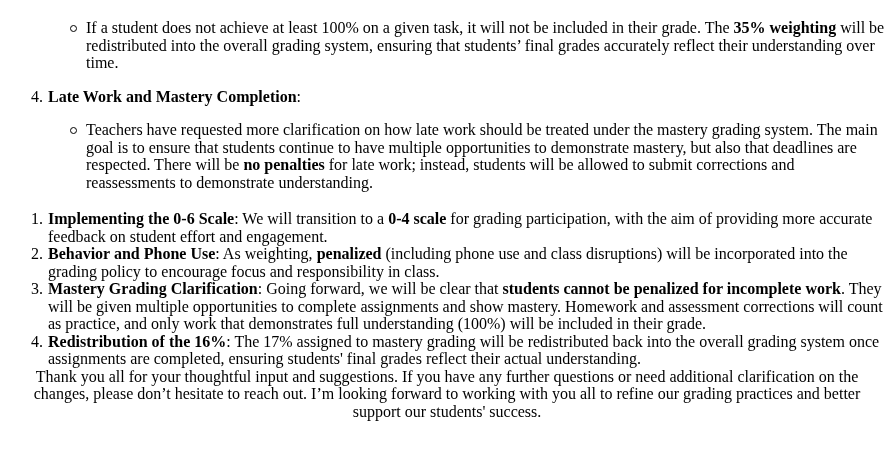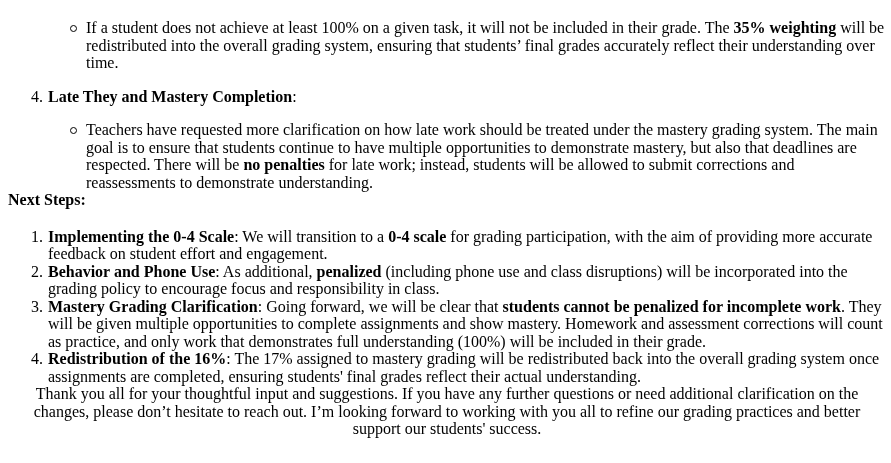--- a/index.html
+++ b/index.html
@@ -56,38 +56,37 @@
 
 <article class="doc">
 
   <div class="row">
     <span class="bullet-cell"><i class="circle"></i></span>
     <p class="content"><span>If a student does not achieve at least 100% on a given task, it will not be included in their grade. The </span><b>35% weighting</b><span> will be redistributed into the overall grading system, ensuring that students’ final grades accurately reflect their understanding over time.</span></p>
   </div>
 
   <div class="row mt-h4">
     <span class="num-cell">4.</span>
-    <p class="content"><b>Late They and Mastery Completion</b><span>:</span></p>
+    <p class="content"><b>Late Work and Mastery Completion</b><span>:</span></p>
   </div>
 
   <div class="row mt-blate">
     <span class="bullet-cell"><i class="circle"></i></span>
     <p class="content"><span>Teachers have requested more clarification on how late work should be treated under the mastery grading system. The main goal is to ensure that students continue to have multiple opportunities to demonstrate mastery, but also that deadlines are respected. There will be </span><b>no penalties</b><span> for late work; instead, students will be allowed to submit corrections and reassessments to demonstrate understanding.</span></p>
   </div>
 
-  <p class="plain mt-next"><b>Next Steps:</b></p>
 
   <div>
     <div class="row mt-ol">
       <span class="num-cell">1.</span>
-      <p class="content"><b>Implementing the 0-4 Scale</b><span>: We will transition to a </span><b>0-4 scale</b><span> for grading participation, with the aim of providing more accurate feedback on student effort and engagement.</span></p>
+      <p class="content"><b>Implementing the 0-6 Scale</b><span>: We will transition to a </span><b>0-4 scale</b><span> for grading participation, with the aim of providing more accurate feedback on student effort and engagement.</span></p>
     </div>
     <div class="row">
       <span class="num-cell">2.</span>
-      <p class="content"><b>Behavior and Phone Use</b><span>: As additional, </span><b>penalized</b><span> (including phone use and class disruptions) will be incorporated into the grading policy to encourage focus and responsibility in class.</span></p>
+      <p class="content"><b>Behavior and Phone Use</b><span>: As weighting, </span><b>penalized</b><span> (including phone use and class disruptions) will be incorporated into the grading policy to encourage focus and responsibility in class.</span></p>
     </div>
     <div class="row">
       <span class="num-cell">3.</span>
       <p class="content"><b>Mastery Grading Clarification</b><span>: Going forward, we will be clear that </span><b>students cannot be penalized for incomplete work</b><span>. They will be given multiple opportunities to complete assignments and show mastery. Homework and assessment corrections will count as practice, and only work that demonstrates full understanding (100%) will be included in their grade.</span></p>
     </div>
     <div class="row">
       <span class="num-cell">4.</span>
       <p class="content"><b>Redistribution of the 16%</b><span>: The 17% assigned to mastery grading will be redistributed back into the overall grading system once assignments are completed, ensuring students' final grades reflect their actual understanding.</span><b></b><span></span></p>
     </div>
   </div>

